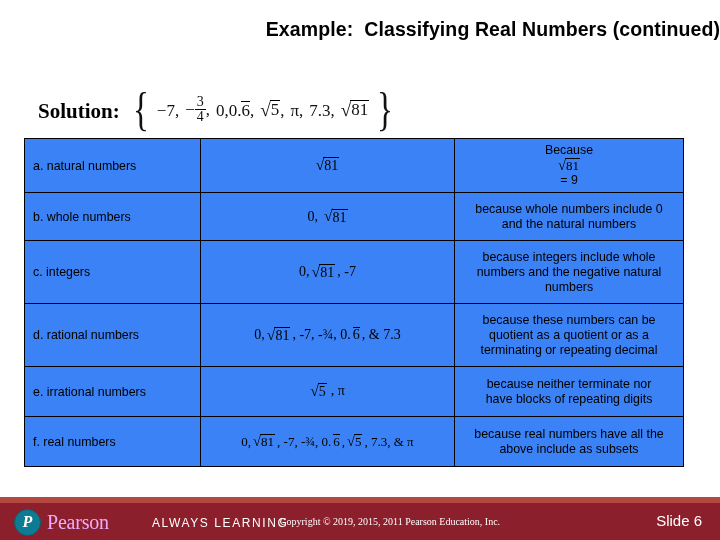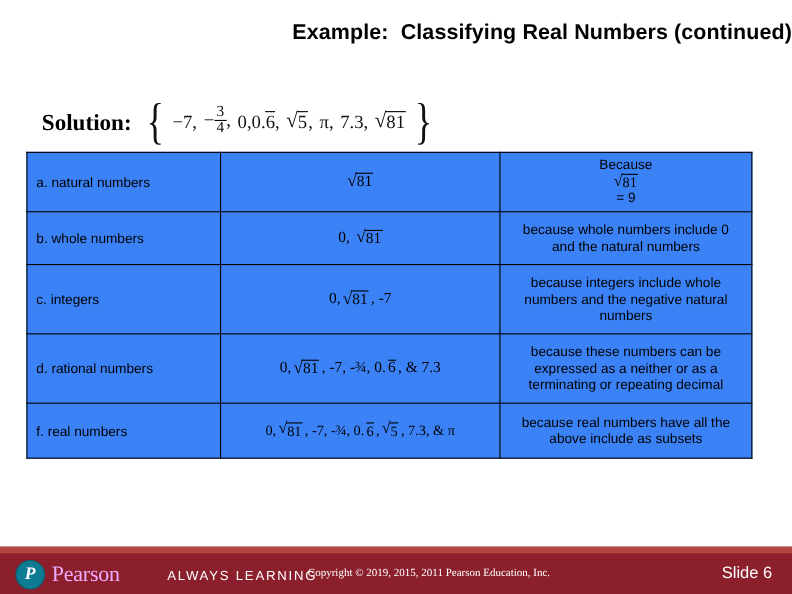--- a/index.html
+++ b/index.html
@@ -362,25 +362,41 @@
               <span class="sign">√</span>
               <span class="radicand">81</span>
             </span>
           <span>, -7, -¾, 0.</span>
             <span class="ovl">6</span>
             <span>, &amp; 7.3</span>
         </span>
       </td>
       <td class="col-reason">
         <div>because these numbers can be</div>
-        <div>expressed as a neither or as a</div>
+        <div>quotient as a quotient or as a</div>
         <div>terminating or repeating decimal</div>
       </td>
     </tr>
 
+    <tr style="height:50px;">
+      <td class="col-label">e. irrational numbers</td>
+      <td class="col-members">
+        <span class="members-inline">
+          <span class="rad">
+              <span class="sign">√</span>
+              <span class="radicand">5</span>
+            </span>
+          <span style="margin-left:3px;">, π</span>
+        </span>
+      </td>
+      <td class="col-reason">
+        <div>because neither terminate nor</div>
+        <div>have blocks of repeating digits</div>
+      </td>
+    </tr>
 
     <tr style="height:50px;">
       <td class="col-label">f. real numbers</td>
       <td class="col-members">
         <span class="members-inline" style="font-size:13px;">
           <span>0,</span>
           <span class="rad">
               <span class="sign">√</span>
               <span class="radicand">81</span>
             </span>

